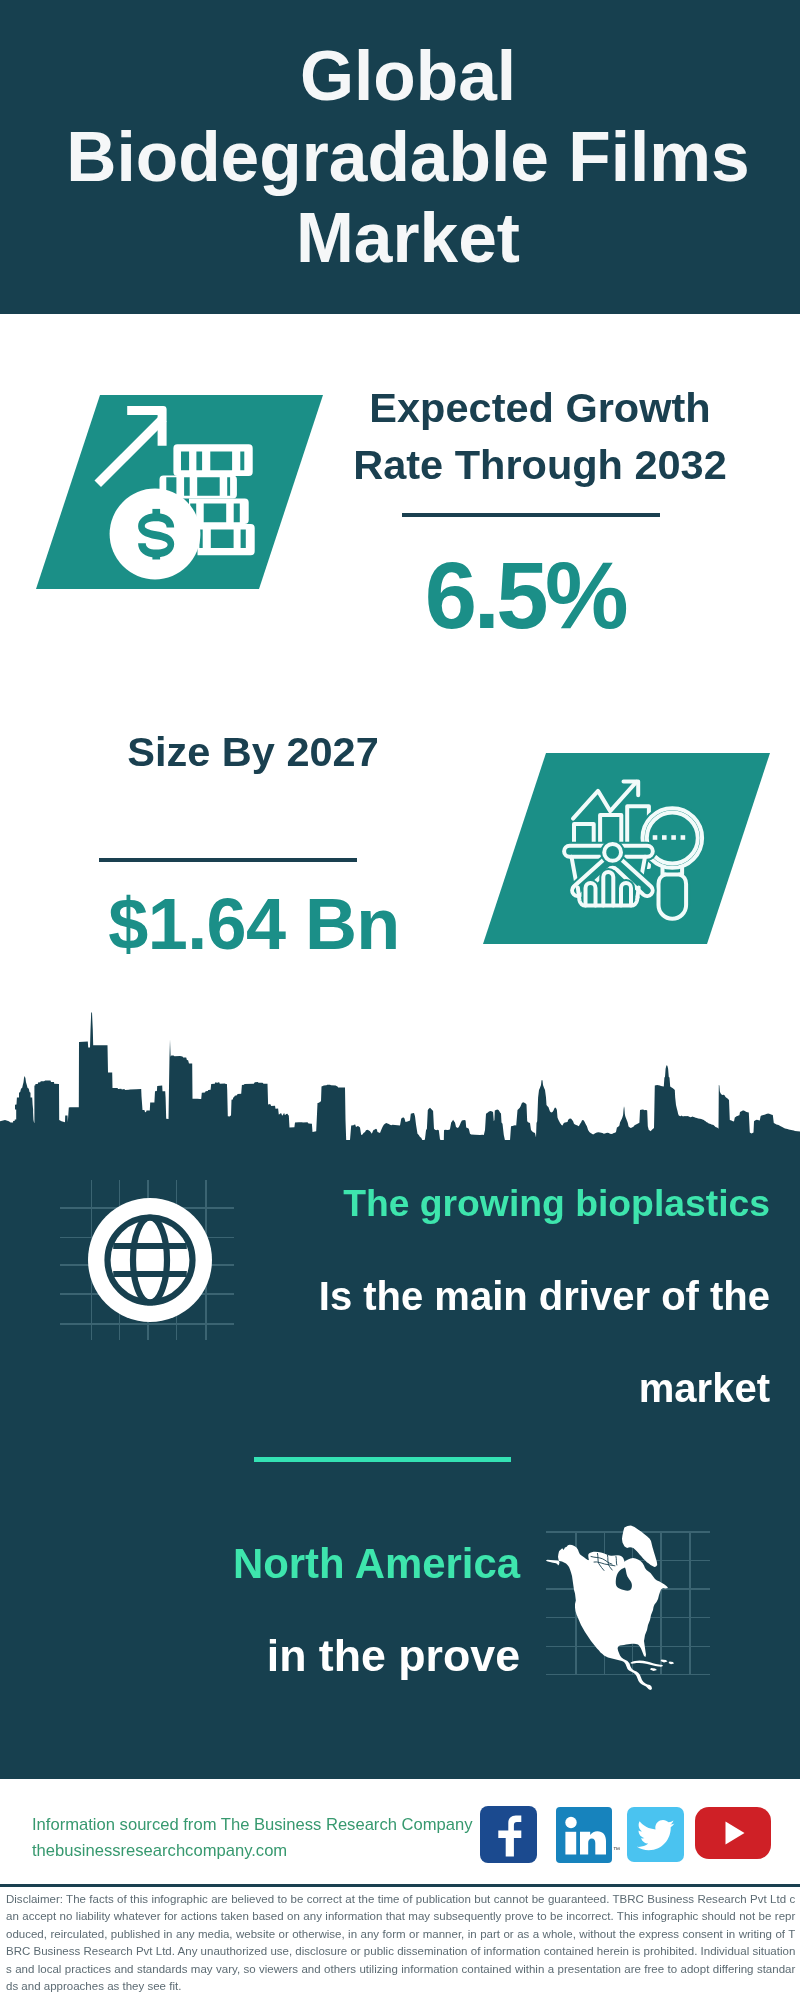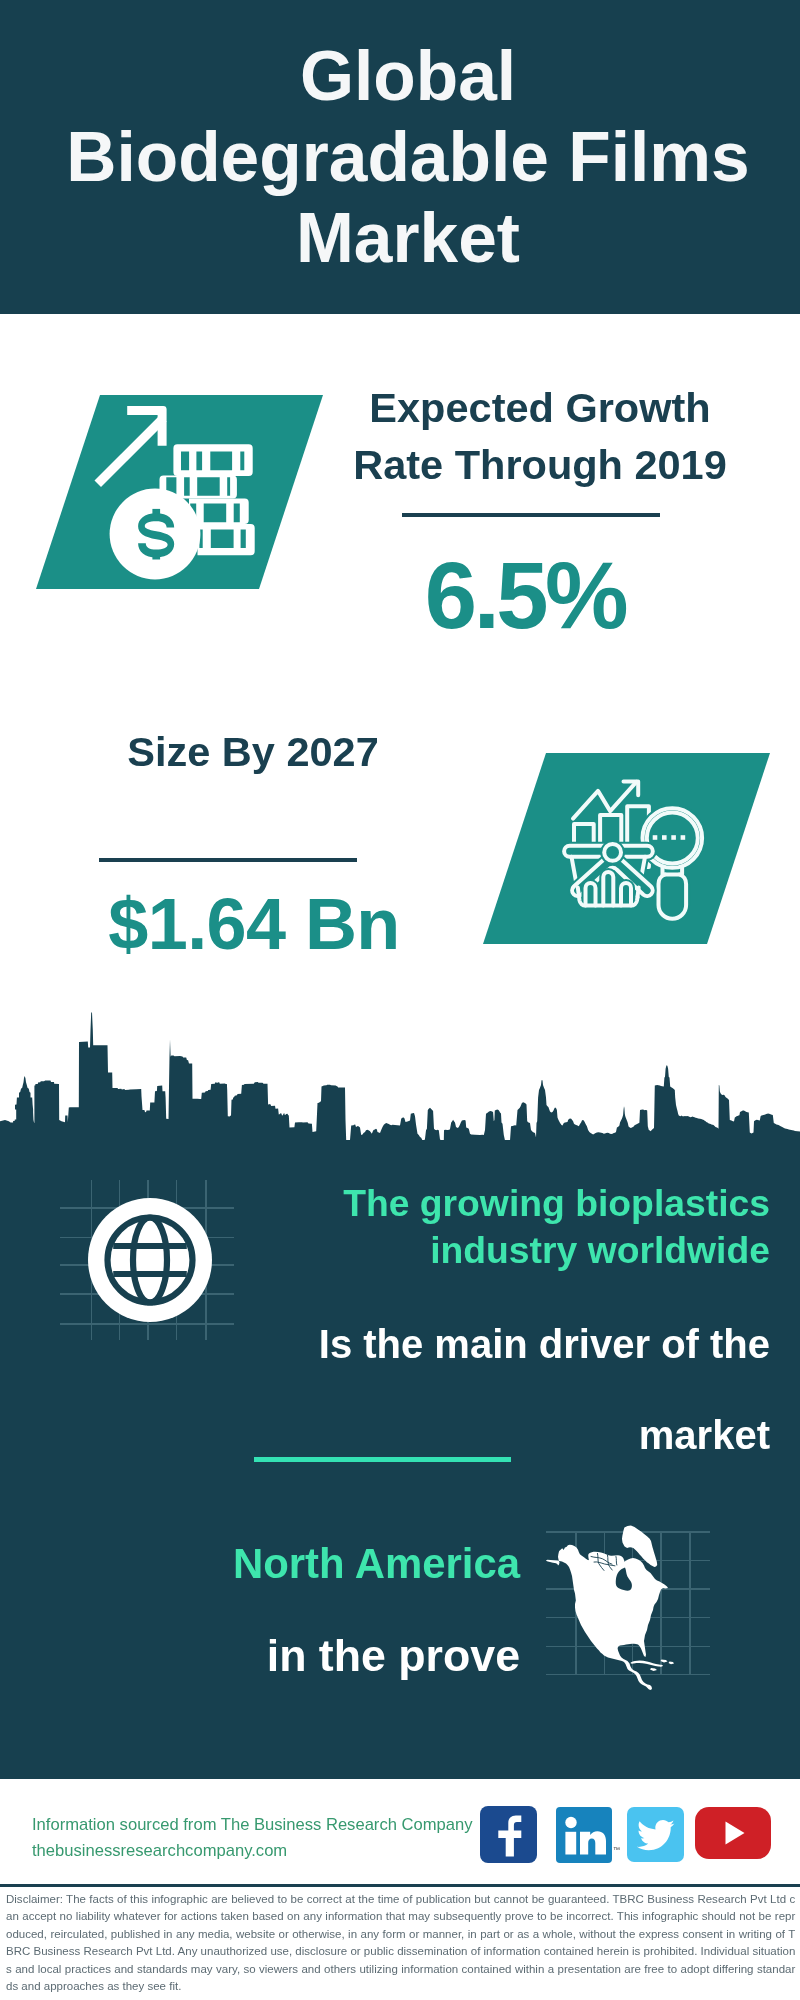--- a/index.html
+++ b/index.html
@@ -119,21 +119,21 @@
                  C54.2 126.8 50.8 125.5 50.8 123.0
                  C50.8 120.1 55.0 118.2 62.3 118.2
                  C69.3 118.2 72.6 120.6 72.6 124.6
                  H80.2
                  C80.2 116.3 73.8 110.3 62.3 110.3 Z"></path>
       </g>
     </g>
   </svg>
   <div class="stat-label sl1">
     <div>Expected Growth</div>
-    <div>Rate Through 2019</div>
+    <div>Rate Through 2032</div>
   </div>
   <div class="rule rule1"></div>
   <div class="stat-value sv1">6.5%</div>
 
   <div class="stat-label sl2">
     <div>Size By 2027</div>
   </div>
   <div class="rule rule2"></div>
   <div class="stat-value sv2">$1.64 Bn</div>
   <div class="para para2"></div>
@@ -216,21 +216,20 @@
     <circle cx="64" cy="64" r="62" fill="#ffffff"></circle>
     <g fill="none" stroke="#17404f" stroke-width="6.2">
       <circle cx="64" cy="64" r="42.5"></circle>
       <ellipse cx="64" cy="64" rx="17" ry="42.5"></ellipse>
       <path d="M27.2 50.0 H100.8"></path>
       <path d="M27.2 78.0 H100.8"></path>
     </g>
   </svg>
   <div class="msg msg1">
     <div class="hi">The growing bioplastics</div>
-    <div class="hi">industry worldwide</div>
     <div class="lo">Is the main driver of the</div>
     <div class="lo">market</div>
   </div>
 
   <div class="divider"></div>
 
   <svg class="grid-svg grid2" width="180" height="185" viewBox="0 0 180 185">
     <g stroke="#3b6472" stroke-width="1.6" fill="none" shape-rendering="crispEdges">
       <path d="M45.8 41.3 V215.5"></path>
         <path d="M74.3 41.3 V215.5"></path>

